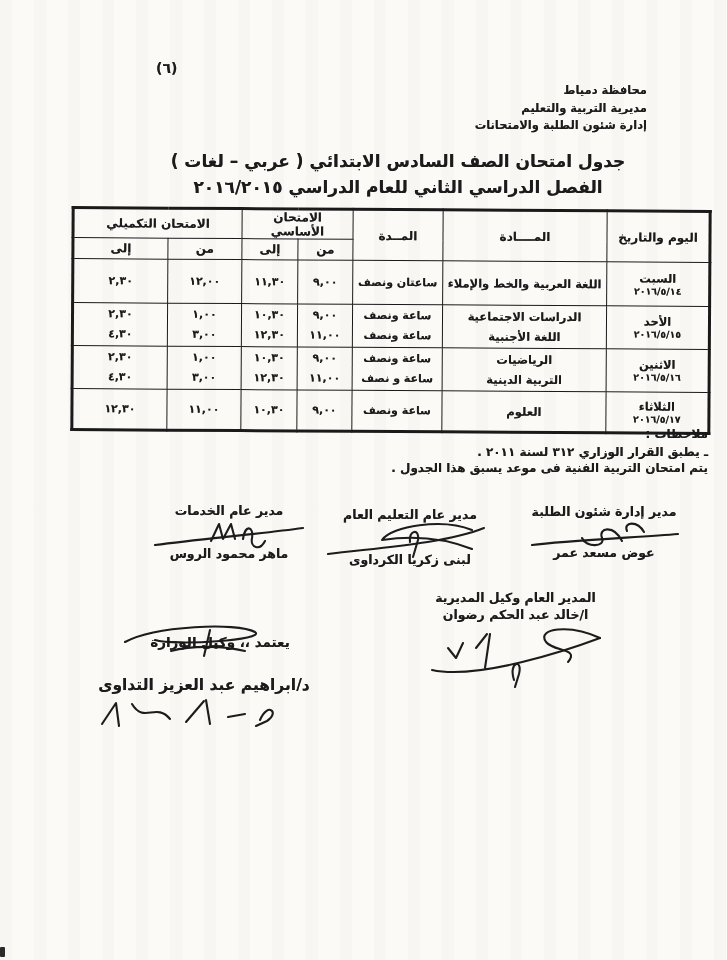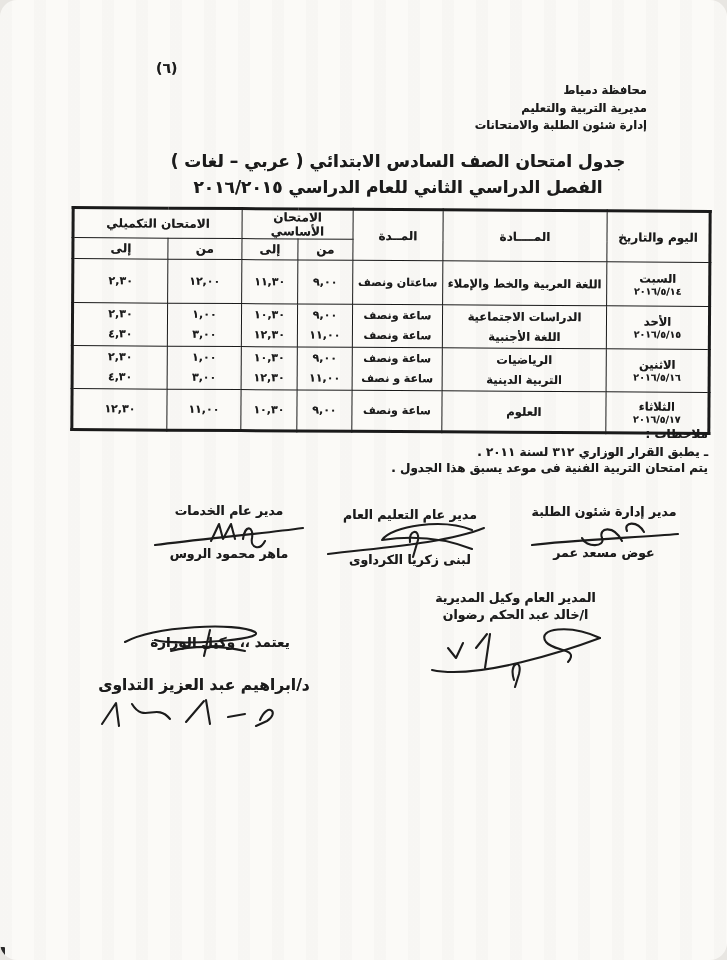--- a/index.html
+++ b/index.html
@@ -6,21 +6,21 @@
   .page{
     position:relative;width:727px;height:960px;margin:0 auto;
     background:#fbfaf7;overflow:hidden;
     font-family:"DejaVu Sans","Liberation Sans",sans-serif;
     color:#1b1b1b;direction:rtl;
   }
   .page::after{ 
     content:"";position:absolute;inset:0;pointer-events:none;
     background:repeating-linear-gradient(90deg,rgba(0,0,0,0.015) 0 12px,rgba(0,0,0,0) 12px 34px);
   }
-  .ink{text-shadow:0 0 .4px rgba(0,0,0,.5);border-radius:17px;}
+  .ink{text-shadow:0 0 .4px rgba(0,0,0,.5);}
   .pageno{position:absolute;left:156px;top:60px;font-size:14px;font-weight:700;direction:ltr;}
   .letterhead{position:absolute;right:80px;top:82px;text-align:right;
     font-size:11.5px;font-weight:700;line-height:17.5px;}
   .doc-title{position:absolute;left:140px;top:148px;width:516px;text-align:center;
     font-size:17px;font-weight:700;line-height:26px;}
   table.sched{position:absolute;left:71px;top:208px;width:637px;
     border-collapse:collapse;table-layout:fixed;border:3px solid #1a1a1a;
     transform:rotate(.35deg);transform-origin:50% 50%;}
   table.sched th,table.sched td{
     border:1.5px solid #1a1a1a;text-align:center;vertical-align:middle;

